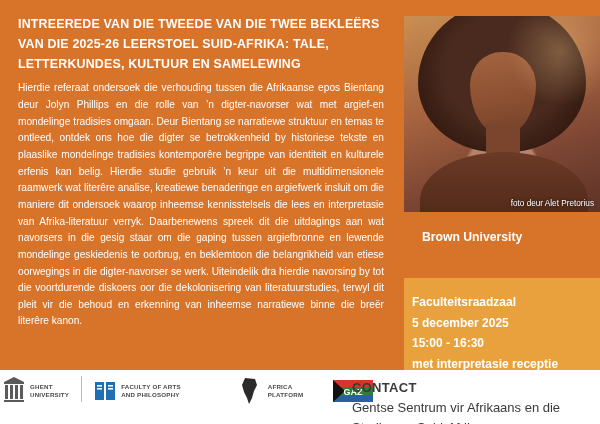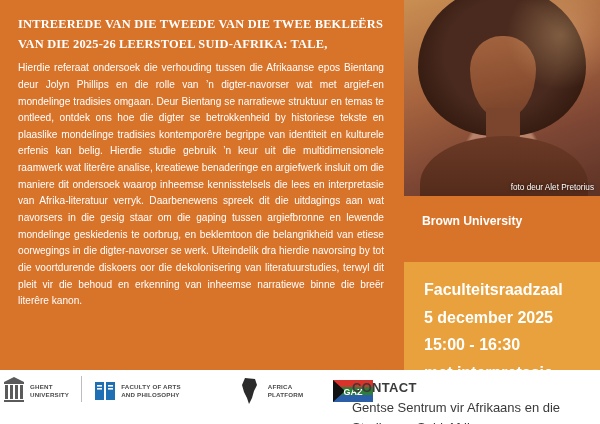--- a/index.html
+++ b/index.html
@@ -32,21 +32,20 @@
     padding: 14px 18px 0 18px;
   }
   .headline {
     color: #ffffff;
     font-weight: bold;
     font-size: 12.4px;
     line-height: 1.62;
     letter-spacing: 0.2px;
     text-transform: uppercase;
     margin: 0 0 6px 0;
-    font-family: Liberation Serif, serif;
   }
   .headline div {
     white-space: nowrap;
   }
   .title {
     color: #ffffff;
     font-weight: bold;
     font-size: 16.5px;
     line-height: 1.55;
     text-align: center;
@@ -57,21 +56,21 @@
     font-size: 10.15px;
     line-height: 1.64;
     text-align: justify;
     margin: 0;
     padding-right: 2px;
   }
   
   .right {
     position: absolute;
     right: 0;
-    top: 0;
+    top: 16px;
     width: 196px;
     height: 375px;
   }
   .photo-wrap {
     position: relative;
     width: 196px;
     height: 196px;
     overflow: hidden;
     background: #9c6a52;
   }
@@ -147,24 +146,24 @@
     line-height: 1.48;
   }
   .venue-box {
     position: absolute;
     left: 0;
     top: 262px;
     width: 196px;
     height: 108px;
     background: #e8a13c;
     box-sizing: border-box;
-    padding: 14px 12px 0 20px;
-    color: #ffffff;
-    font-weight: bold;
-    font-size: 16px;
+    padding: 14px 12px 0 8px;
+    color: #ffffff;
+    font-weight: bold;
+    font-size: 12px;
     line-height: 1.72;
   }
   
   .footer {
     position: absolute;
     left: 0;
     bottom: 0;
     width: 600px;
     height: 54px;
     background: #ffffff;
@@ -215,20 +214,21 @@
 </head>
 <body>
 
 <div class="poster">
 
   <div class="left">
 
     <div class="headline">
       <div>INTREEREDE VAN DIE TWEEDE VAN DIE TWEE BEKLEËRS</div>
       <div>VAN DIE 2025-26 LEERSTOEL SUID-AFRIKA: TALE,</div>
+      <div>LETTERKUNDES, KULTUUR EN SAMELEWING</div>
     </div>
 
 
     <p class="body-text">Hierdie referaat ondersoek die verhouding tussen die Afrikaanse epos Bientang deur Jolyn Phillips en die rolle van ’n digter-navorser wat met argief-en mondelinge tradisies omgaan. Deur Bientang se narratiewe struktuur en temas te ontleed, ontdek ons hoe die digter se betrokkenheid by historiese tekste en plaaslike mondelinge tradisies kontemporêre begrippe van identiteit en kulturele erfenis kan belig. Hierdie studie gebruik ’n keur uit die multidimensionele raamwerk wat literêre analise, kreatiewe benaderinge en argiefwerk insluit om die maniere dit ondersoek waarop inheemse kennisstelsels die lees en interpretasie van Afrika-literatuur verryk. Daarbenewens spreek dit die uitdagings aan wat navorsers in die gesig staar om die gaping tussen argiefbronne en lewende mondelinge geskiedenis te oorbrug, en beklemtoon die belangrikheid van etiese oorwegings in die digter-navorser se werk. Uiteindelik dra hierdie navorsing by tot die voortdurende diskoers oor die dekolonisering van literatuurstudies, terwyl dit pleit vir die behoud en erkenning van inheemse narratiewe binne die breër literêre kanon.</p>
   </div>
 
   <div class="right">
 
     <div class="photo-wrap">
       <div class="photo">

